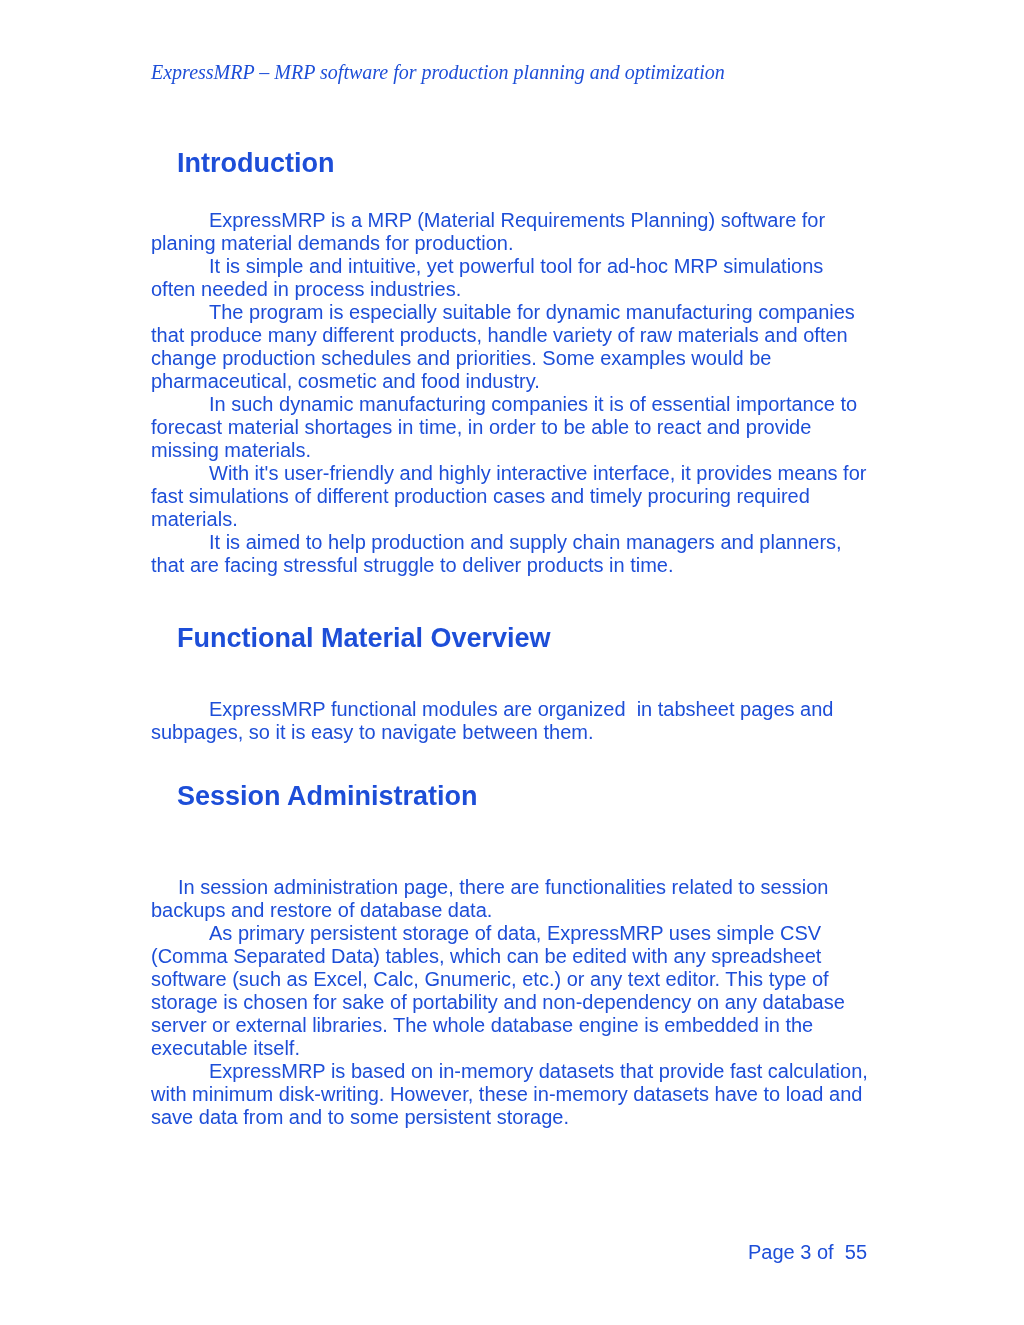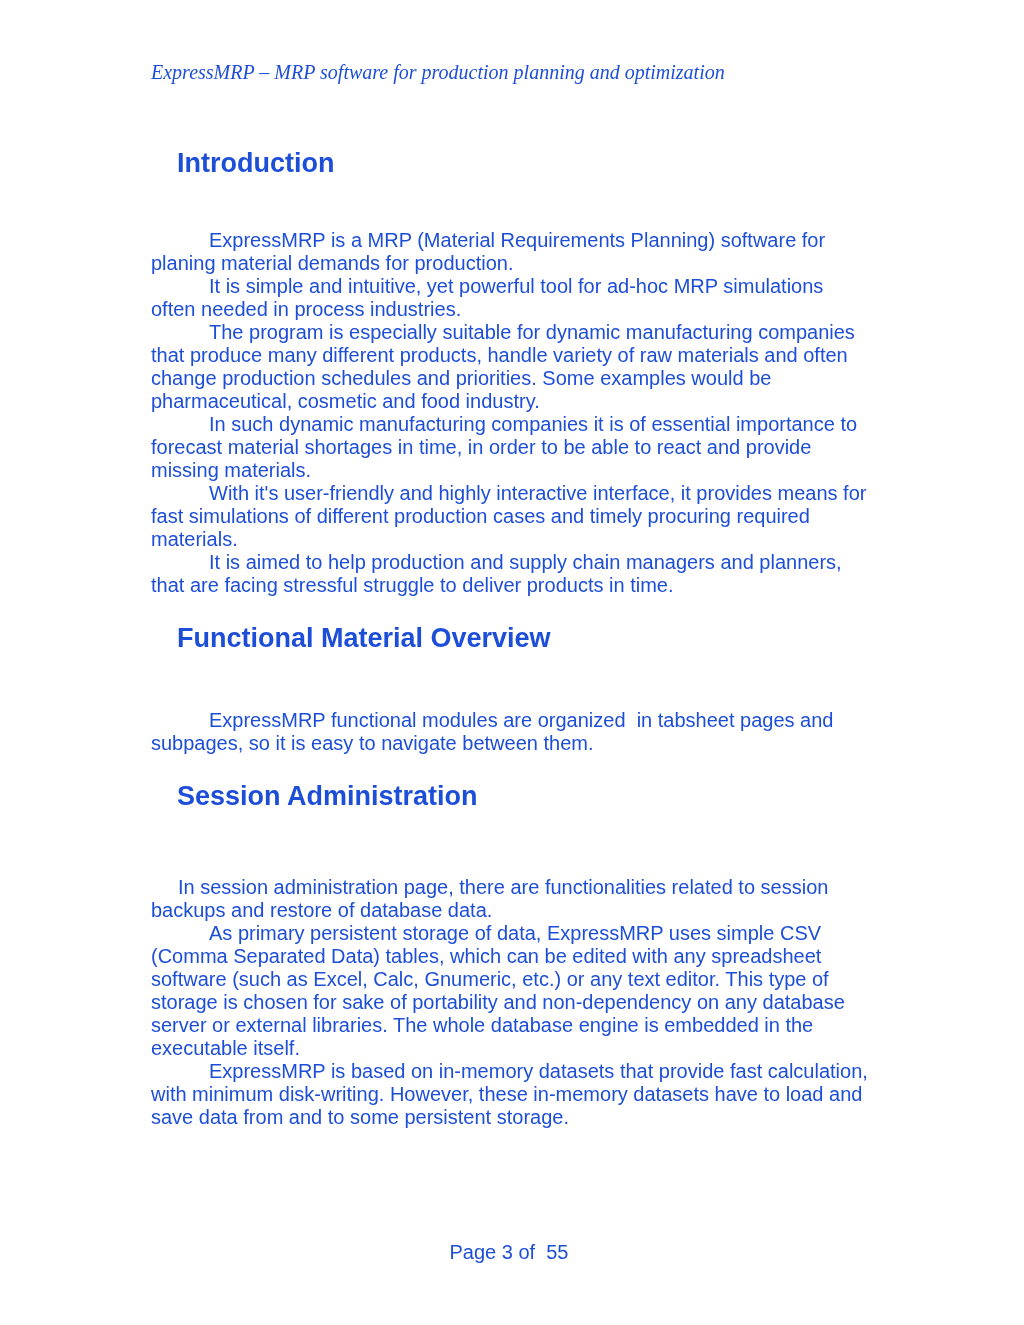--- a/index.html
+++ b/index.html
@@ -39,39 +39,39 @@
     white-space: pre-wrap;
   }
   #heading-introduction { top: 140px; }
   #heading-modules      { top: 615px; }
   #heading-session      { top: 773px; }
   .para-block {
     position: absolute;
     left: 151px;
     width: 722px;
   }
-  #intro-paragraphs   { top: 209px; margin-top: 20px; }
-  #modules-paragraphs { top: 698px; margin-top: 11px; }
+  #intro-paragraphs   { top: 209px; }
+  #modules-paragraphs { top: 698px; }
   #session-paragraphs { top: 876px; }
   .para-block p {
     margin: 0;
     font-size: 20px;
     line-height: 23px;
     text-indent: 58px;
     white-space: pre-wrap;
   }
   .para-block p.small-indent {
     text-indent: 27px;
   }
   .doc-footer {
     position: absolute;
     left: 151px;
     top: 1241px;
     width: 716px;
-    text-align: center;
+    text-align: right;
     font-size: 20px;
     line-height: 23px;
     white-space: pre-wrap;
   }
 </style>
 </head>
 <body>
 
 <div class="page">
 

